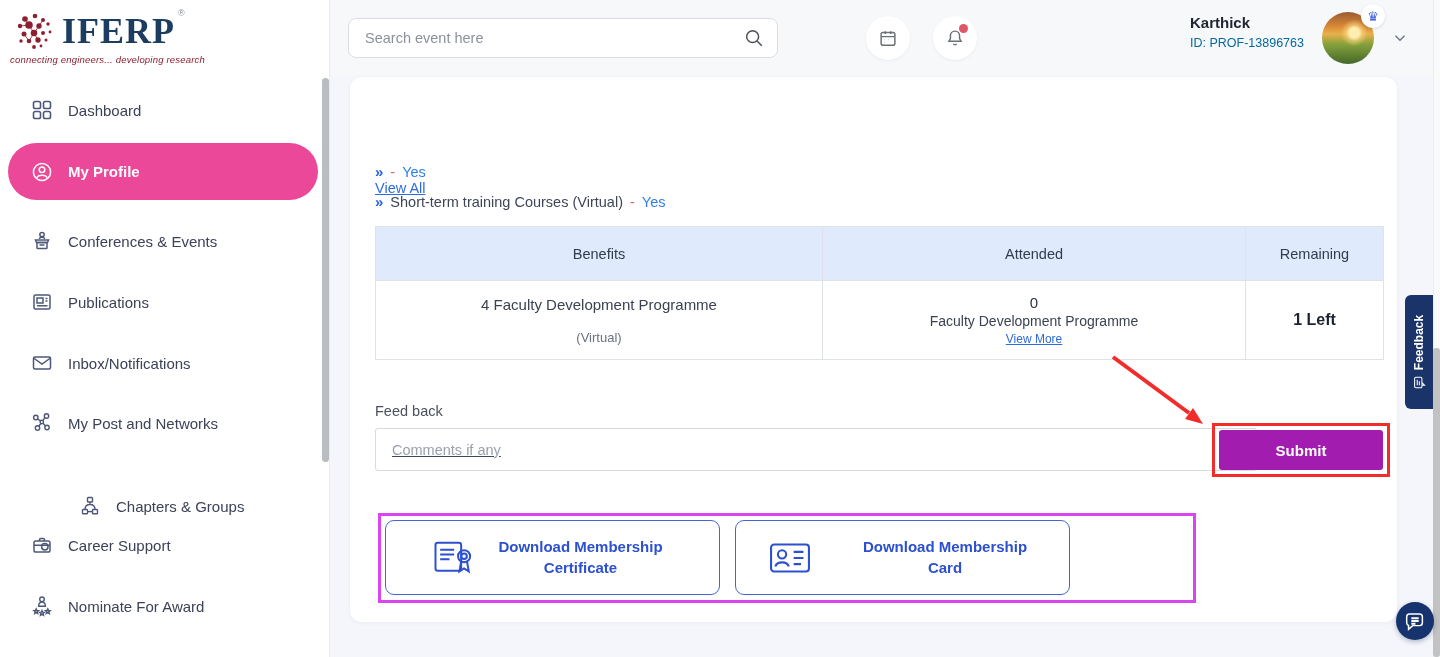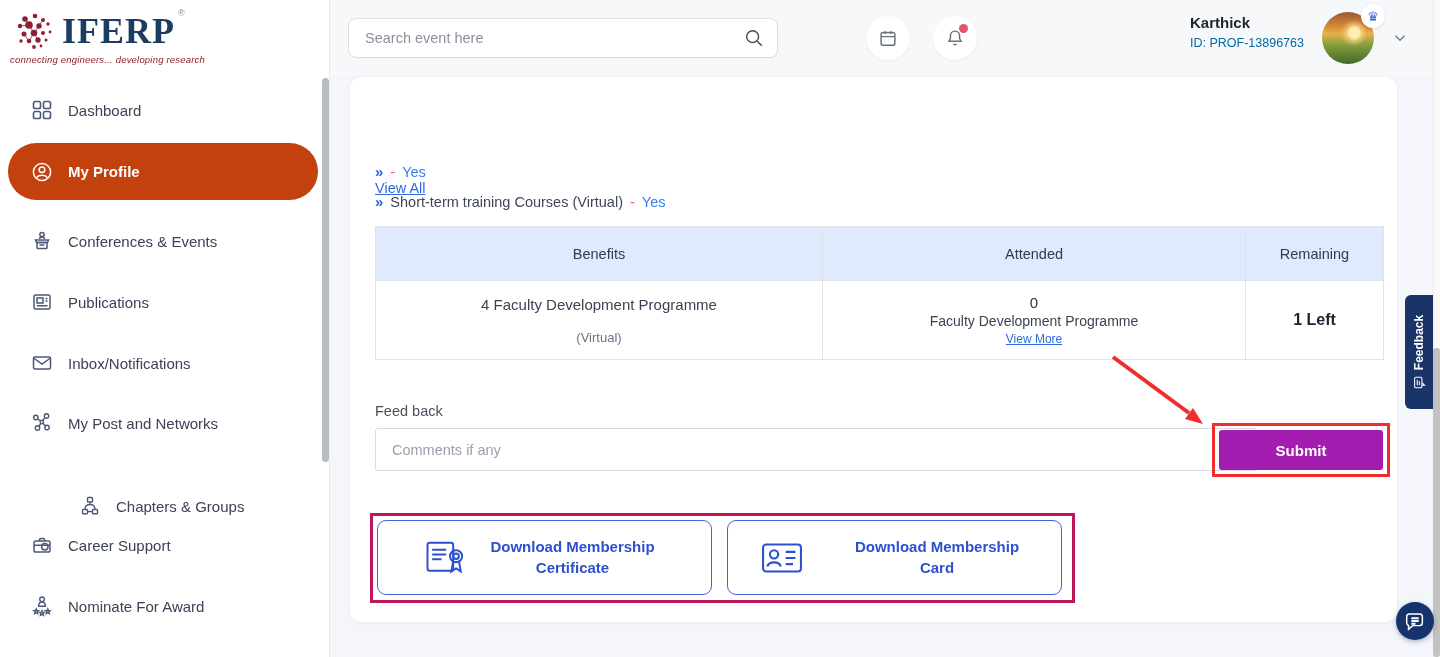--- a/index.html
+++ b/index.html
@@ -10,21 +10,21 @@
   .sidebar { position:absolute; left:0; top:0; width:330px; height:657px; background:#fff; border-right:1px solid #e9ebf0; }
   .sidebar-scroll-thumb { position:absolute; left:322px; top:78px; width:7px; height:384px; background:#b9bcc0; border-radius:4px; }
   .logo-wrap { position:absolute; left:10px; top:8px; width:250px; height:62px; }
   .logo-globe { position:absolute; left:2px; top:2px; }
   .logo-text { position:absolute; left:52px; top:2px; font-family:"Liberation Serif", serif; font-weight:700; font-size:36px; color:#1c3c60; letter-spacing:1px; }
   .logo-reg { position:absolute; left:168px; top:0px; font-size:9px; color:#8a8f99; }
   .logo-tagline { position:absolute; left:0px; top:46px; width:250px; font-style:italic; font-size:9.5px; color:#8e1f2f; letter-spacing:.2px; }
   .nav-item { position:absolute; left:0; width:330px; height:48px; display:flex; align-items:center; cursor:pointer; }
   .nav-item .nav-ic { position:absolute; left:30px; width:24px; height:24px; }
   .nav-item .nav-label { position:absolute; left:68px; font-size:15px; color:#3c4257; }
-  .nav-item.active { left:8px; width:310px; height:57px; background:#c2410c; border-radius:29px; }
+  .nav-item.active { left:8px; width:310px; height:57px; background:#ec4899; border-radius:29px; }
   .nav-item.active .nav-ic { left:22px; }
   .nav-item.active .nav-label { left:60px; color:#fff; font-weight:700; }
 
   
   .topbar { position:absolute; left:331px; top:0; width:1109px; height:76px; background:#f7f8fa; }
   .searchbox { position:absolute; left:17px; top:18px; width:430px; height:40px; background:#fff; border:1px solid #dcdee3; border-radius:8px; }
   .searchbox input { position:absolute; left:16px; top:0; width:370px; height:38px; border:none; outline:none; font-size:14.5px; color:#3f4656; background:transparent; font-family:"Liberation Sans", sans-serif; }
   .searchbox input::placeholder { color:#8b919c; }
   .search-ic { position:absolute; right:12px; top:8px; }
   .round-btn { position:absolute; top:16px; width:44px; height:44px; background:#fff; border-radius:50%; box-shadow:0 1px 3px rgba(30,40,60,.06); display:flex; align-items:center; justify-content:center; cursor:pointer; }
@@ -56,26 +56,26 @@
   table.benefits th { background:#dfeafc; height:54px; font-size:14.5px; font-weight:500; color:#333c4e; }
   table.benefits td { background:#fff; height:79px; vertical-align:middle; }
   .cell-title { font-size:15px; color:#3b4252; }
   .cell-note { font-size:13px; color:#6b7280; margin-top:17px; }
   .cell-zero { font-size:15px; color:#2b3140; }
   .cell-label { font-size:14px; color:#3b4252; margin-top:2px; }
   .view-more { display:inline-block; font-size:12px; color:#2e6be0; text-decoration:underline; margin-top:3px; cursor:pointer; }
   .cell-remaining { font-size:16px; font-weight:600; color:#1c2230; }
 
   .fb-label { position:absolute; left:25px; top:326px; font-size:14.5px; color:#4a505c; }
-  .fb-input { position:absolute; left:25px; top:351px; width:882px; height:43px; border:1px solid #d7dade; border-radius:3px; padding:8px 16px; font-size:14.5px; color:#3f4656; outline:none; font-family:"Liberation Sans", sans-serif; }
+  .fb-input { position:absolute; left:25px; top:351px; width:882px; height:43px; border:1px solid #d7dade; border-radius:3px; padding:8px 16px; font-size:14.5px; color:#3f4656; outline:none; font-family:"Liberation Sans", sans-serif;text-decoration:underline; }
   .fb-input::placeholder { color:#9aa0ab; }
   .submit-annot { position:absolute; left:862px; top:346px; width:178px; height:54px; border:3px solid #f22b2b; }
   .submit-btn { position:absolute; left:4px; top:4px; width:164px; height:40px; background:#a21caf; color:#fff; border:none; border-radius:3px; font-size:15px; font-weight:700; cursor:pointer; font-family:"Liberation Sans", sans-serif; }
 
-  .dl-annot { position:absolute; left:20px; top:436px; width:705px; height:90px; border:3px solid #be185d; }
+  .dl-annot { position:absolute; left:28px; top:436px; width:818px; height:90px; border:3px solid #d946ef; }
   .dl-btn { position:absolute; top:4px; width:335px; height:75px; background:#fff; border:1.5px solid #4565d6; border-radius:9px; display:flex; align-items:center; justify-content:center; gap:14px; cursor:pointer; }
   .dl-btn.cert { left:4px; }
   .dl-btn.cardbtn { left:354px;gap:41px; }
   .dl-text { width:185px; text-align:center; font-size:15px; font-weight:700; color:#2c50cf; line-height:1.35; }
 
   
   .page-scrollbar-track { position:absolute; left:1433px; top:0; width:7px; height:657px; background:#fafafa; border-left:1px solid #ededed; }
   .page-scrollbar-thumb { position:absolute; left:1433px; top:348px; width:7px; height:309px; background:#c2c2c2; border-radius:3px; }
 
   .feedback-tab { position:absolute; left:1405px; top:295px; width:28px; height:114px; background:#1a3368; border-radius:6px 0 0 6px; cursor:pointer; }

